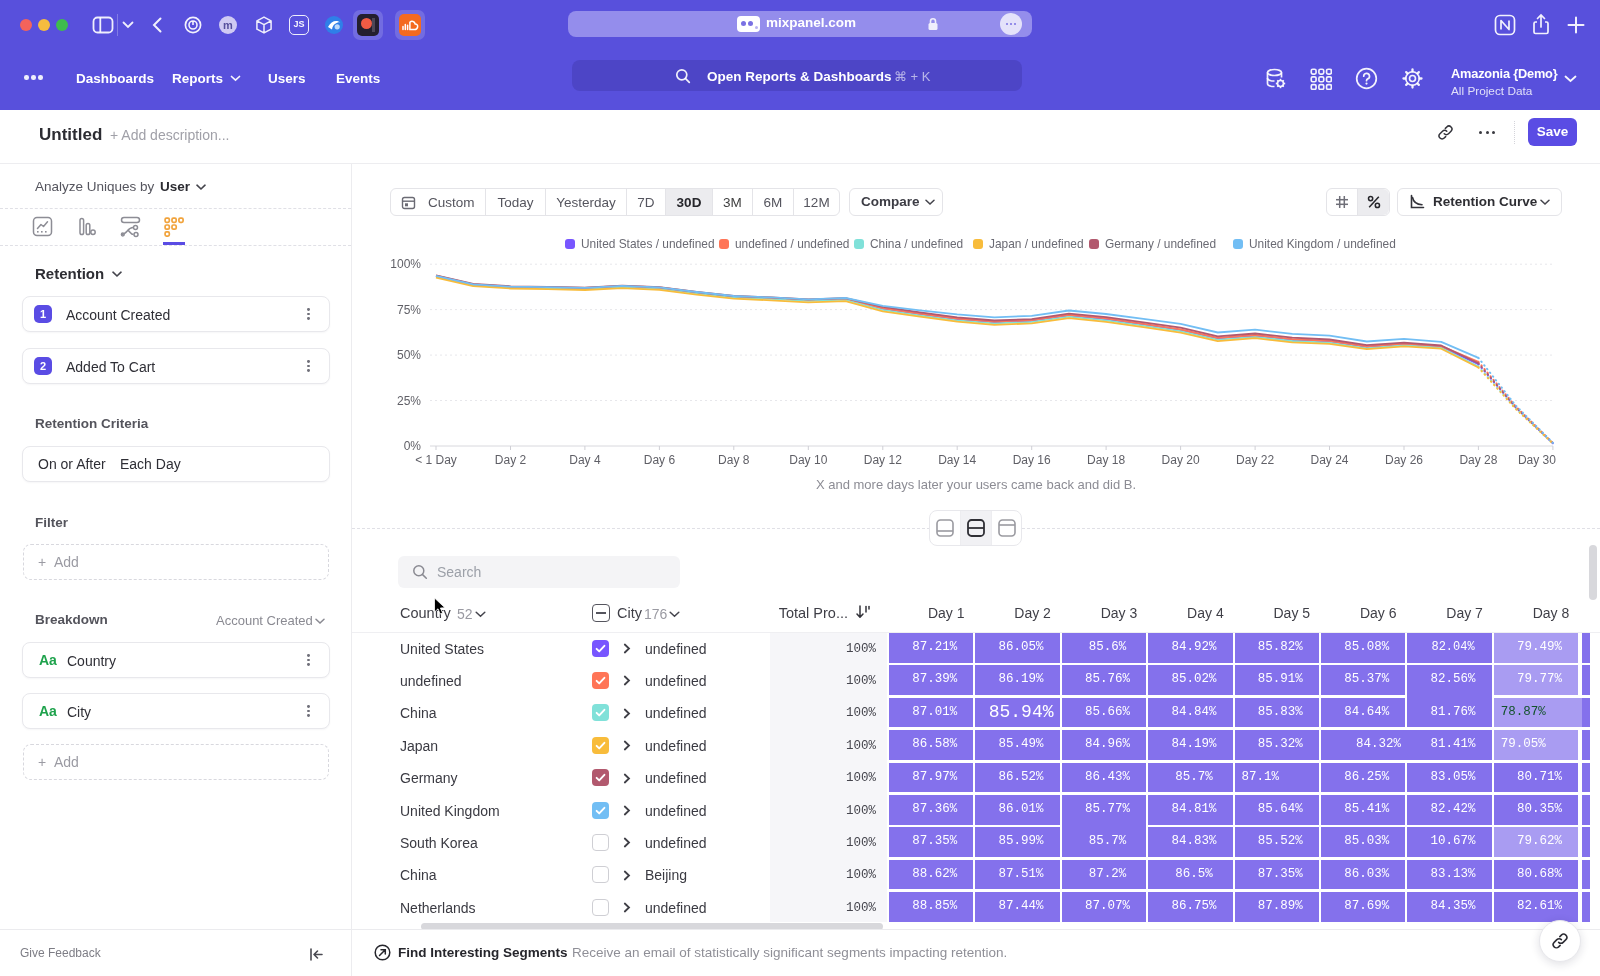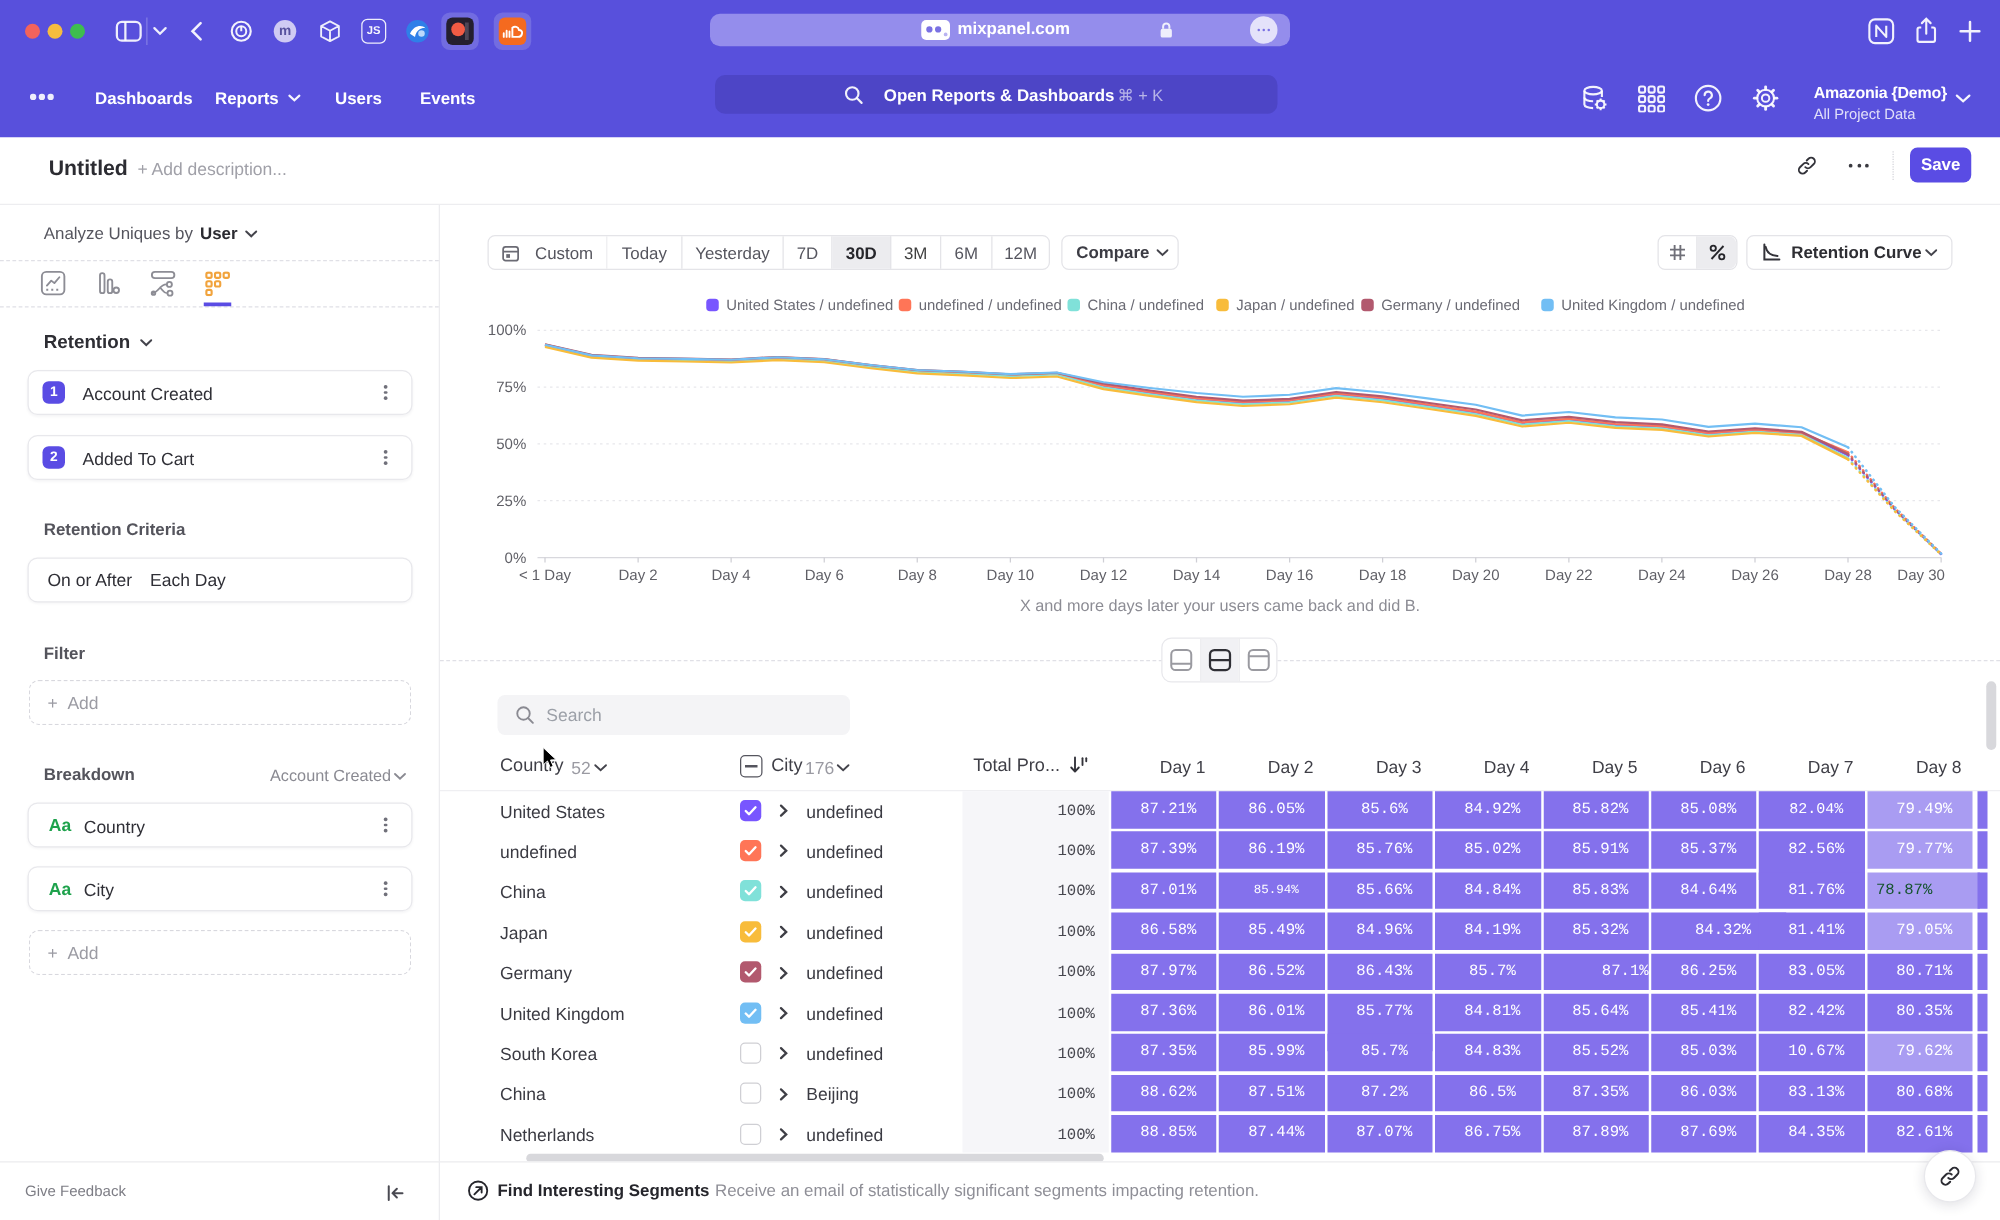--- a/index.html
+++ b/index.html
@@ -453,21 +453,21 @@
 <div class="ab" style="left:592px;top:704.3px;width:17px;height:17px;border-radius:4px;background:#80E1D9"></div>
 <svg class="ab" style="left:594px;top:706.3px" width="13" height="13" viewBox="0 0 13 13">
 <path d="M2.6 6.8 L5.2 9.4 L10.4 3.8" fill="none" stroke="#fff" stroke-width="1.9" stroke-linecap="round" stroke-linejoin="round"></path>
     </svg>
 <svg class="ab" style="left:623px;top:707.8px" width="8" height="11" viewBox="0 0 8 11">
 <path d="M1.8 1.5 L6 5.5 L1.8 9.5" fill="none" stroke="#3f3f46" stroke-width="1.8" stroke-linecap="round"></path>
     </svg>
 <div class="ab" style="left:645px;top:705.3px;color:#3a3a42;font-size:14px">undefined</div>
 <div class="ab" style="left:740px;top:706.3px;width:136px;text-align:right;color:#46464e;font-family:'Liberation Mono',monospace;font-size:12.5px">100%</div>
 <div class="ab" style="left:889.0px;top:697.8px;width:84.4px;height:29.6px;background:#8471ec;color:#fff;font-family:'Liberation Mono',monospace;font-size:12.5px;text-align:center;text-indent:7px;line-height:29.6px">87.01%</div>
-<div class="ab" style="left:975.4px;top:697.8px;width:84.4px;height:29.6px;background:#8471ec;color:#fff;font-family:'Liberation Mono',monospace;font-size:10px;text-align:center;text-indent:7px;line-height:29.6px">85.94%</div>
+<div class="ab" style="left:975.4px;top:697.8px;width:84.4px;height:29.6px;background:#8471ec;color:#fff;font-family:'Liberation Mono',monospace;font-size:18px;text-align:center;text-indent:7px;line-height:29.6px">85.94%</div>
 <div class="ab" style="left:1061.8px;top:697.8px;width:84.4px;height:29.6px;background:#8471ec;color:#fff;font-family:'Liberation Mono',monospace;font-size:12.5px;text-align:center;text-indent:7px;line-height:29.6px">85.66%</div>
 <div class="ab" style="left:1148.2px;top:697.8px;width:84.4px;height:29.6px;background:#8471ec;color:#fff;font-family:'Liberation Mono',monospace;font-size:12.5px;text-align:center;text-indent:7px;line-height:29.6px">84.84%</div>
 <div class="ab" style="left:1234.6px;top:697.8px;width:84.4px;height:29.6px;background:#8471ec;color:#fff;font-family:'Liberation Mono',monospace;font-size:12.5px;text-align:center;text-indent:7px;line-height:29.6px">85.83%</div>
 <div class="ab" style="left:1321.0px;top:697.8px;width:84.4px;height:29.6px;background:#8471ec;color:#fff;font-family:'Liberation Mono',monospace;font-size:12.5px;text-align:center;text-indent:7px;line-height:29.6px">84.64%</div>
 <div class="ab" style="left:1407.4px;top:697.8px;width:84.4px;height:29.6px;background:#8471ec;color:#fff;font-family:'Liberation Mono',monospace;font-size:12.5px;text-align:center;text-indent:7px;line-height:29.6px">81.76%</div>
 <div class="ab" style="left:1493.8px;top:697.8px;width:90px;height:29.6px;background:#a99cf2;color:#14532d;font-family:'Liberation Mono',monospace;font-size:12.5px;text-align:left;text-indent:7px;line-height:29.6px">78.87%</div>
 <div class="ab" style="left:1581.5px;top:697.8px;width:8px;height:29.6px;background:#8471ec"></div>
 <div class="ab" style="left:400px;top:737.7px;color:#3a3a42;font-size:14px">Japan</div>
 <div class="ab" style="left:592px;top:736.7px;width:17px;height:17px;border-radius:4px;background:#F8BC3B"></div>
 <svg class="ab" style="left:594px;top:738.7px" width="13" height="13" viewBox="0 0 13 13">
@@ -478,37 +478,37 @@
     </svg>
 <div class="ab" style="left:645px;top:737.7px;color:#3a3a42;font-size:14px">undefined</div>
 <div class="ab" style="left:740px;top:738.7px;width:136px;text-align:right;color:#46464e;font-family:'Liberation Mono',monospace;font-size:12.5px">100%</div>
 <div class="ab" style="left:889.0px;top:730.2px;width:84.4px;height:29.6px;background:#8471ec;color:#fff;font-family:'Liberation Mono',monospace;font-size:12.5px;text-align:center;text-indent:7px;line-height:29.6px">86.58%</div>
 <div class="ab" style="left:975.4px;top:730.2px;width:84.4px;height:29.6px;background:#8471ec;color:#fff;font-family:'Liberation Mono',monospace;font-size:12.5px;text-align:center;text-indent:7px;line-height:29.6px">85.49%</div>
 <div class="ab" style="left:1061.8px;top:730.2px;width:84.4px;height:29.6px;background:#8471ec;color:#fff;font-family:'Liberation Mono',monospace;font-size:12.5px;text-align:center;text-indent:7px;line-height:29.6px">84.96%</div>
 <div class="ab" style="left:1148.2px;top:730.2px;width:84.4px;height:29.6px;background:#8471ec;color:#fff;font-family:'Liberation Mono',monospace;font-size:12.5px;text-align:center;text-indent:7px;line-height:29.6px">84.19%</div>
 <div class="ab" style="left:1234.6px;top:730.2px;width:84.4px;height:29.6px;background:#8471ec;color:#fff;font-family:'Liberation Mono',monospace;font-size:12.5px;text-align:center;text-indent:7px;line-height:29.6px">85.32%</div>
 <div class="ab" style="left:1321.0px;top:730.2px;width:108px;height:29.6px;background:#8471ec;color:#fff;font-family:'Liberation Mono',monospace;font-size:12.5px;text-align:center;text-indent:7px;line-height:29.6px">84.32%</div>
 <div class="ab" style="left:1407.4px;top:730.2px;width:84.4px;height:29.6px;background:#8471ec;color:#fff;font-family:'Liberation Mono',monospace;font-size:12.5px;text-align:center;text-indent:7px;line-height:29.6px">81.41%</div>
-<div class="ab" style="left:1493.8px;top:730.2px;width:84.4px;height:29.6px;background:#a99cf2;color:#fff;font-family:'Liberation Mono',monospace;font-size:12.5px;text-align:center;text-indent:7px;line-height:29.6px">79.05%</div>
+<div class="ab" style="left:1493.8px;top:730.2px;width:84.4px;height:29.6px;background:#a99cf2;color:#fff;font-family:'Liberation Mono',monospace;font-size:12.5px;text-align:left;text-indent:7px;line-height:29.6px">79.05%</div>
 <div class="ab" style="left:1581.5px;top:730.2px;width:8px;height:29.6px;background:#8471ec"></div>
 <div class="ab" style="left:400px;top:770.1px;color:#3a3a42;font-size:14px">Germany</div>
 <div class="ab" style="left:592px;top:769.1px;width:17px;height:17px;border-radius:4px;background:#B2596E"></div>
 <svg class="ab" style="left:594px;top:771.1px" width="13" height="13" viewBox="0 0 13 13">
 <path d="M2.6 6.8 L5.2 9.4 L10.4 3.8" fill="none" stroke="#fff" stroke-width="1.9" stroke-linecap="round" stroke-linejoin="round"></path>
     </svg>
 <svg class="ab" style="left:623px;top:772.6px" width="8" height="11" viewBox="0 0 8 11">
 <path d="M1.8 1.5 L6 5.5 L1.8 9.5" fill="none" stroke="#3f3f46" stroke-width="1.8" stroke-linecap="round"></path>
     </svg>
 <div class="ab" style="left:645px;top:770.1px;color:#3a3a42;font-size:14px">undefined</div>
 <div class="ab" style="left:740px;top:771.1px;width:136px;text-align:right;color:#46464e;font-family:'Liberation Mono',monospace;font-size:12.5px">100%</div>
 <div class="ab" style="left:889.0px;top:762.6px;width:84.4px;height:29.6px;background:#8471ec;color:#fff;font-family:'Liberation Mono',monospace;font-size:12.5px;text-align:center;text-indent:7px;line-height:29.6px">87.97%</div>
 <div class="ab" style="left:975.4px;top:762.6px;width:84.4px;height:29.6px;background:#8471ec;color:#fff;font-family:'Liberation Mono',monospace;font-size:12.5px;text-align:center;text-indent:7px;line-height:29.6px">86.52%</div>
 <div class="ab" style="left:1061.8px;top:762.6px;width:84.4px;height:29.6px;background:#8471ec;color:#fff;font-family:'Liberation Mono',monospace;font-size:12.5px;text-align:center;text-indent:7px;line-height:29.6px">86.43%</div>
 <div class="ab" style="left:1148.2px;top:762.6px;width:84.4px;height:29.6px;background:#8471ec;color:#fff;font-family:'Liberation Mono',monospace;font-size:12.5px;text-align:center;text-indent:7px;line-height:29.6px">85.7%</div>
-<div class="ab" style="left:1234.6px;top:762.6px;width:84.4px;height:29.6px;background:#8471ec;color:#fff;font-family:'Liberation Mono',monospace;font-size:12.5px;text-align:right;text-indent:7px;line-height:29.6px">87.1%</div>
+<div class="ab" style="left:1234.6px;top:762.6px;width:84.4px;height:29.6px;background:#8471ec;color:#fff;font-family:'Liberation Mono',monospace;font-size:12.5px;text-align:left;text-indent:7px;line-height:29.6px">87.1%</div>
 <div class="ab" style="left:1321.0px;top:762.6px;width:84.4px;height:29.6px;background:#8471ec;color:#fff;font-family:'Liberation Mono',monospace;font-size:12.5px;text-align:center;text-indent:7px;line-height:29.6px">86.25%</div>
 <div class="ab" style="left:1407.4px;top:762.6px;width:84.4px;height:29.6px;background:#8471ec;color:#fff;font-family:'Liberation Mono',monospace;font-size:12.5px;text-align:center;text-indent:7px;line-height:29.6px">83.05%</div>
 <div class="ab" style="left:1493.8px;top:762.6px;width:84.4px;height:29.6px;background:#8471ec;color:#fff;font-family:'Liberation Mono',monospace;font-size:12.5px;text-align:center;text-indent:7px;line-height:29.6px">80.71%</div>
 <div class="ab" style="left:1581.5px;top:762.6px;width:8px;height:29.6px;background:#8471ec"></div>
 <div class="ab" style="left:400px;top:802.5px;color:#3a3a42;font-size:14px">United Kingdom</div>
 <div class="ab" style="left:592px;top:801.5px;width:17px;height:17px;border-radius:4px;background:#72BEF4"></div>
 <svg class="ab" style="left:594px;top:803.5px" width="13" height="13" viewBox="0 0 13 13">
 <path d="M2.6 6.8 L5.2 9.4 L10.4 3.8" fill="none" stroke="#fff" stroke-width="1.9" stroke-linecap="round" stroke-linejoin="round"></path>
     </svg>
 <svg class="ab" style="left:623px;top:805.0px" width="8" height="11" viewBox="0 0 8 11">

